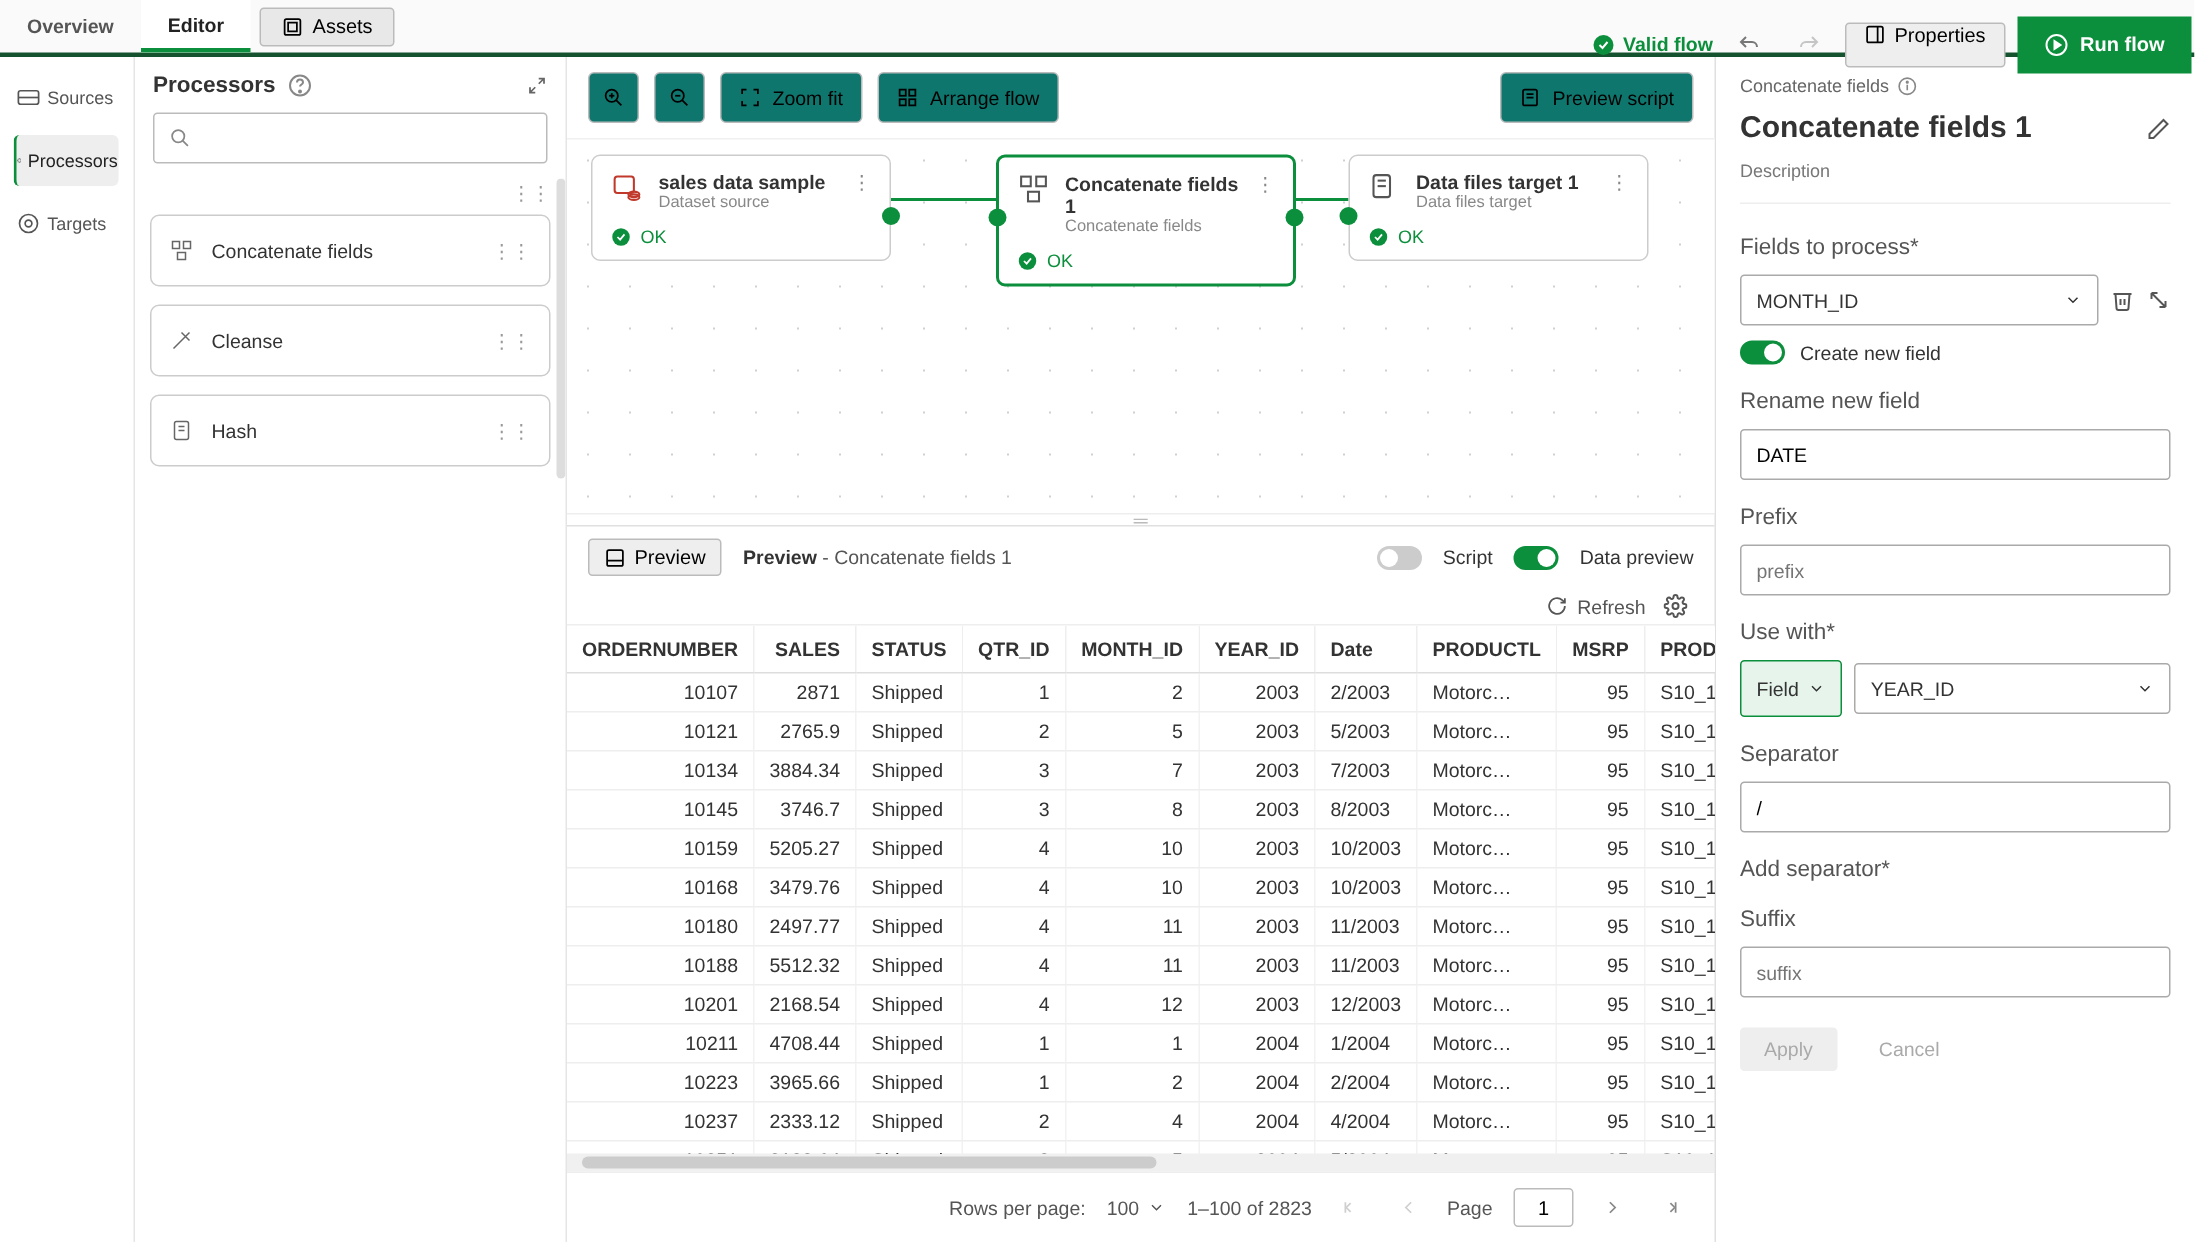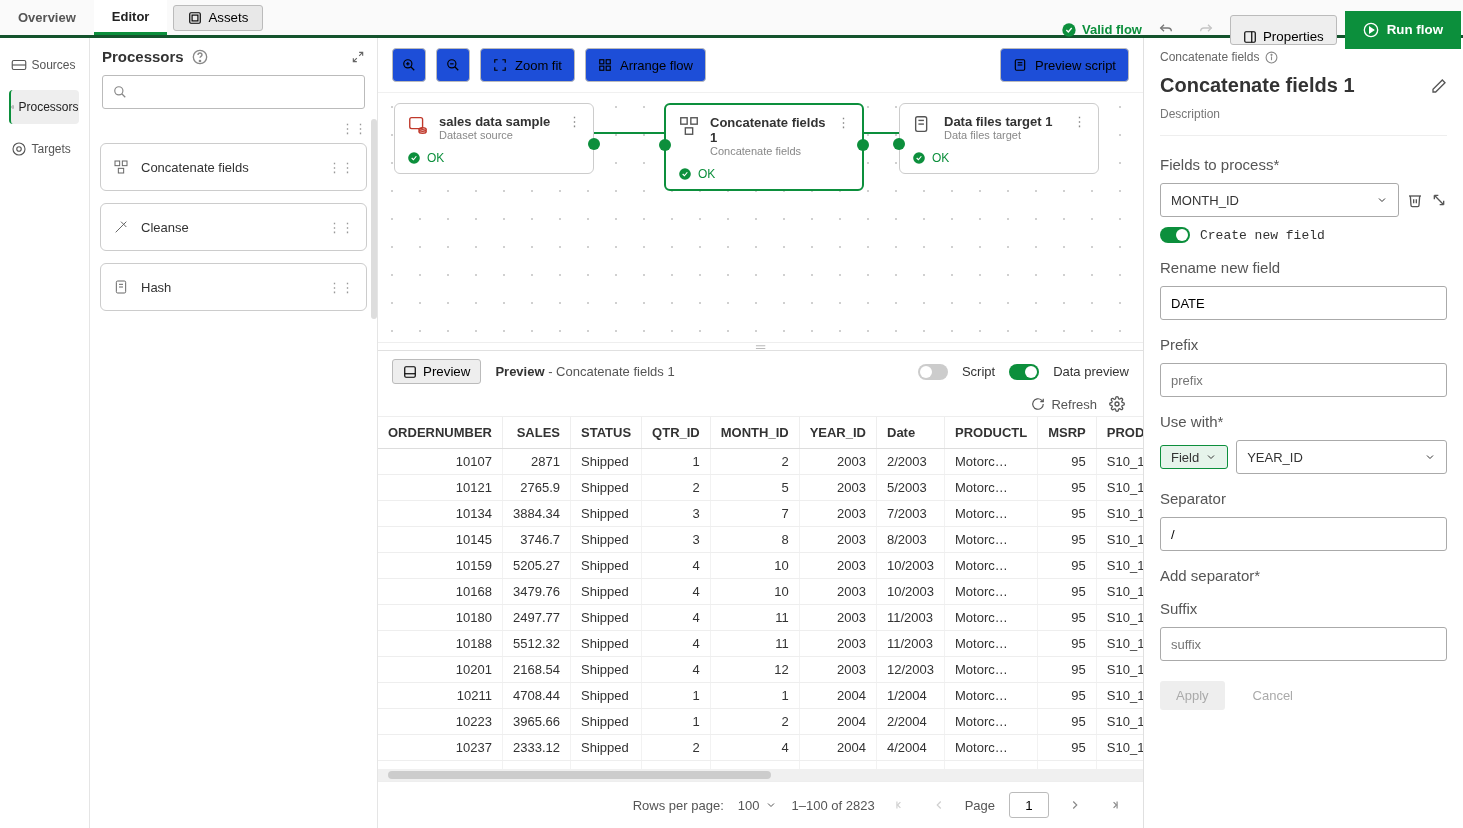--- a/index.html
+++ b/index.html
@@ -8,21 +8,21 @@
 
 
 .topbar { display: flex; align-items: center; height: 38px; border-bottom: 3px solid #14532d; background: #fafafa; }
 .tabs-left { display: flex; align-items: stretch; height: 100%; }
 .tab { padding: 0 18px; display: flex; align-items: center; font-weight: 600; cursor: pointer; color: #555; }
 .tab.active { color: #222; border-bottom: 3px solid #0c8f3c; background: #fff; }
 .assets-btn { display: flex; align-items: center; gap: 6px; padding: 0 14px; margin-left: 6px; border: 1px solid #bbb; background: #e8e8e8; border-radius: 3px; height: 26px; align-self: center; }
 .topbar-right { margin-left: auto; display: flex; align-items: center; gap: 8px; padding-right: 2px; margin-top: 24px; }
 .valid-flow { color: #0c8f3c; font-weight: 600; display: flex; align-items: center; gap: 5px; }
 .icon-btn { width: 32px; height: 28px; display: flex; align-items: center; justify-content: center; border: 1px solid transparent; background: transparent; border-radius: 3px; cursor: pointer; color: #777; }
-.props-btn { display: flex; align-items: flex-end; gap: 6px; padding: 0 12px; height: 30px; border: 1px solid #bbb; background: #eee; border-radius: 3px; font-weight: 500; }
+.props-btn { display: flex; align-items: flex-start; gap: 6px; padding: 0 12px; height: 30px; border: 1px solid #bbb; background: #eee; border-radius: 3px; font-weight: 500; }
 .run-btn { display: flex; align-items: center; gap: 8px; padding: 0 18px; height: 38px; background: #0c8f3c; color: #fff; font-weight: 600; border: none; cursor: pointer; }
 
 
 .main { display: flex; flex: 1; min-height: 0; }
 
 
 .leftrail { width: 90px; border-right: 1px solid #e5e5e5; display: flex; flex-direction: column; align-items: center; padding-top: 10px; background: #fff; }
 .rail-item { width: 70px; display: flex; flex-direction: row; align-items: center; gap: 4px; padding: 8px 0; margin-bottom: 8px; font-size: 12px; color: #555; cursor: pointer; border-radius: 4px; }
 .rail-item.active { background: #eee; color: #222; border-left: 2px solid #0c8f3c; margin-left: -2px; }
 
@@ -35,21 +35,21 @@
 .proc-item { display: flex; align-items: center; gap: 12px; height: 48px; border: 1px solid #ccc; border-radius: 6px; margin-bottom: 12px; padding: 0 12px; background: #fff; cursor: grab; }
 .proc-item .grip { margin-left: auto; color: #999; }
 .proc-item .pi-icon { width: 16px; height: 16px; display: flex; align-items: center; justify-content: center; color: #666; }
 .procs-scroll-track { position: absolute; right: 0; top: 0; width: 6px; height: 200px; background: #ddd; border-radius: 3px; }
 
 
 .center { flex: 1; display: flex; flex-direction: column; min-width: 0; }
 
 
 .canvas-toolbar { display: flex; align-items: center; gap: 10px; padding: 10px 14px; }
-.ct-btn { height: 34px; min-width: 34px; border: 1px solid #bbb; background: #1d4ed8; border-radius: 4px; display: flex; align-items: center; justify-content: center; gap: 8px; padding: 0 12px; cursor: pointer; font-size: 13px; }
+.ct-btn { height: 34px; min-width: 34px; border: 1px solid #bbb; background: #0f766e; border-radius: 4px; display: flex; align-items: center; justify-content: center; gap: 8px; padding: 0 12px; cursor: pointer; font-size: 13px; }
 .ct-btn.iconly { padding: 0; width: 34px; }
 .ct-spacer { flex: 1; }
 
 
 .canvas { flex: 0 0 250px; position: relative; background: #fff; background-image: radial-gradient(#d0d0d0 1px, transparent 1px); background-size: 28px 28px; border-top: 1px solid #f0f0f0; }
 .node { position: absolute; width: 200px; border: 1px solid #ccc; border-radius: 6px; background: #fff; padding: 10px 12px 8px; }
 .node.selected { border: 2px solid #0c8f3c; }
 .node-top { display: flex; gap: 10px; align-items: flex-start; }
 .node-icon { width: 22px; height: 22px; flex-shrink: 0; color: #c0392b; }
 .node-icon.blue { color: #555; }
@@ -92,22 +92,22 @@
 
 .right-panel { width: 320px; border-left: 1px solid #e0e0e0; padding: 12px 16px; display:flex; flex-direction:column; gap: 10px; overflow-y:auto; }
 .rp-crumb { font-size: 12px; color: #666; display:flex; align-items:center; gap:6px; }
 .rp-title-row { display:flex; align-items:center; }
 .rp-title { font-size: 20px; font-weight: 600; flex:1; }
 .rp-desc { font-size: 12px; color:#777; }
 .rp-label { font-size: 15px; color: #555; font-weight: 500; margin-top: 6px; }
 .rp-field-row { display:flex; align-items:center; gap:8px; }
 .rp-select { flex:1; height: 34px; border:1px solid #aaa; border-radius:3px; display:flex; align-items:center; padding: 0 10px; justify-content:space-between; background:#fff; }
 .rp-input { width:100%; height:34px; border:1px solid #aaa; border-radius:3px; padding: 0 10px; font-size:13px; }
-.rp-pill { height:24px; border:1px solid #0c8f3c; background:#e6f4eb; border-radius:3px; display:flex; align-items:center; padding: 0 10px; gap:6px; font-size:13px; }
-.rp-toggle-row { display:flex; align-items:center; gap:10px;font-family:Liberation Mono, monospace; }
+.rp-pill { height:38px; border:1px solid #0c8f3c; background:#e6f4eb; border-radius:3px; display:flex; align-items:center; padding: 0 10px; gap:6px; font-size:13px; }
+.rp-toggle-row { display:flex; align-items:center; gap:10px; }
 .rp-actions { display:flex; gap:12px; margin-top: 10px; }
 .rp-btn { padding: 7px 16px; border-radius:3px; border:none; font-size:13px; cursor:pointer; }
 .rp-btn.apply { background:#eee; color:#aaa; }
 .rp-btn.cancel { background:transparent; color:#aaa; }
 
 svg { display:block; }
 </style>
 </head>
 <body>
 

